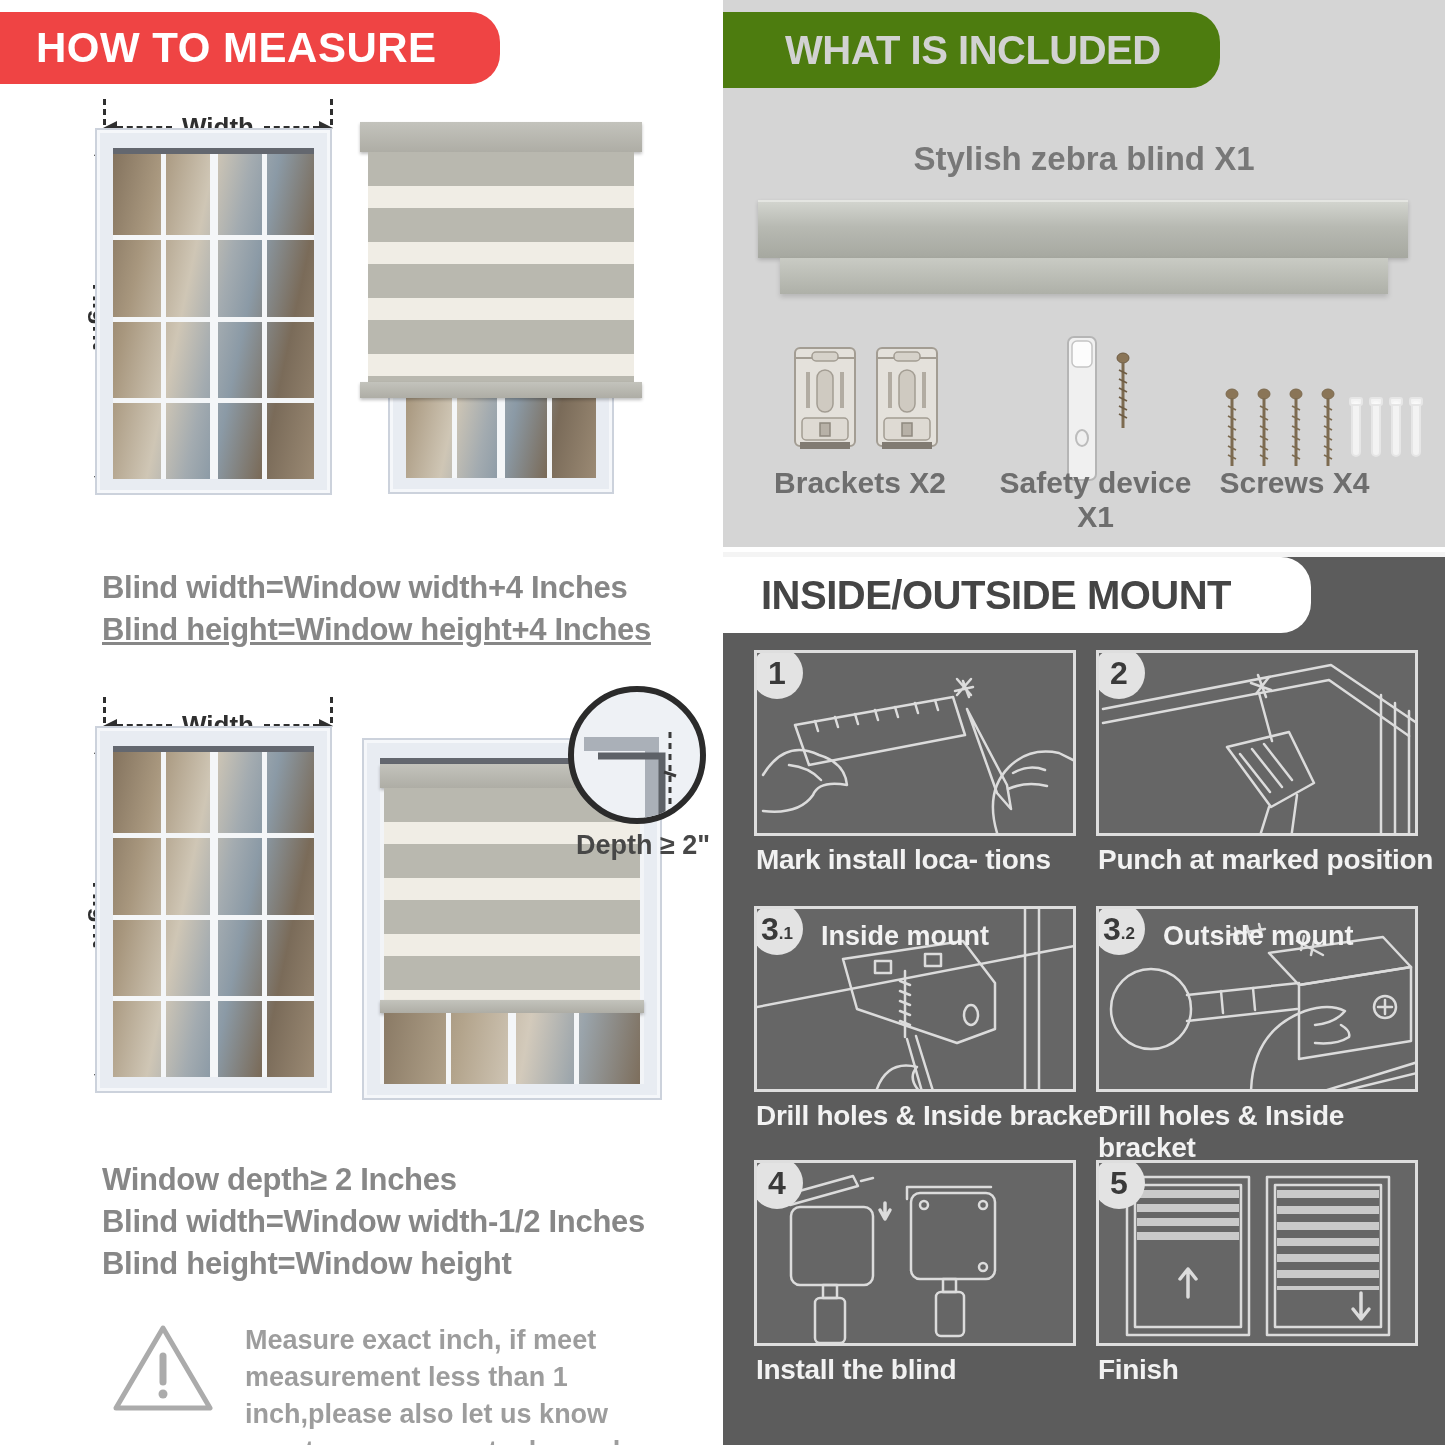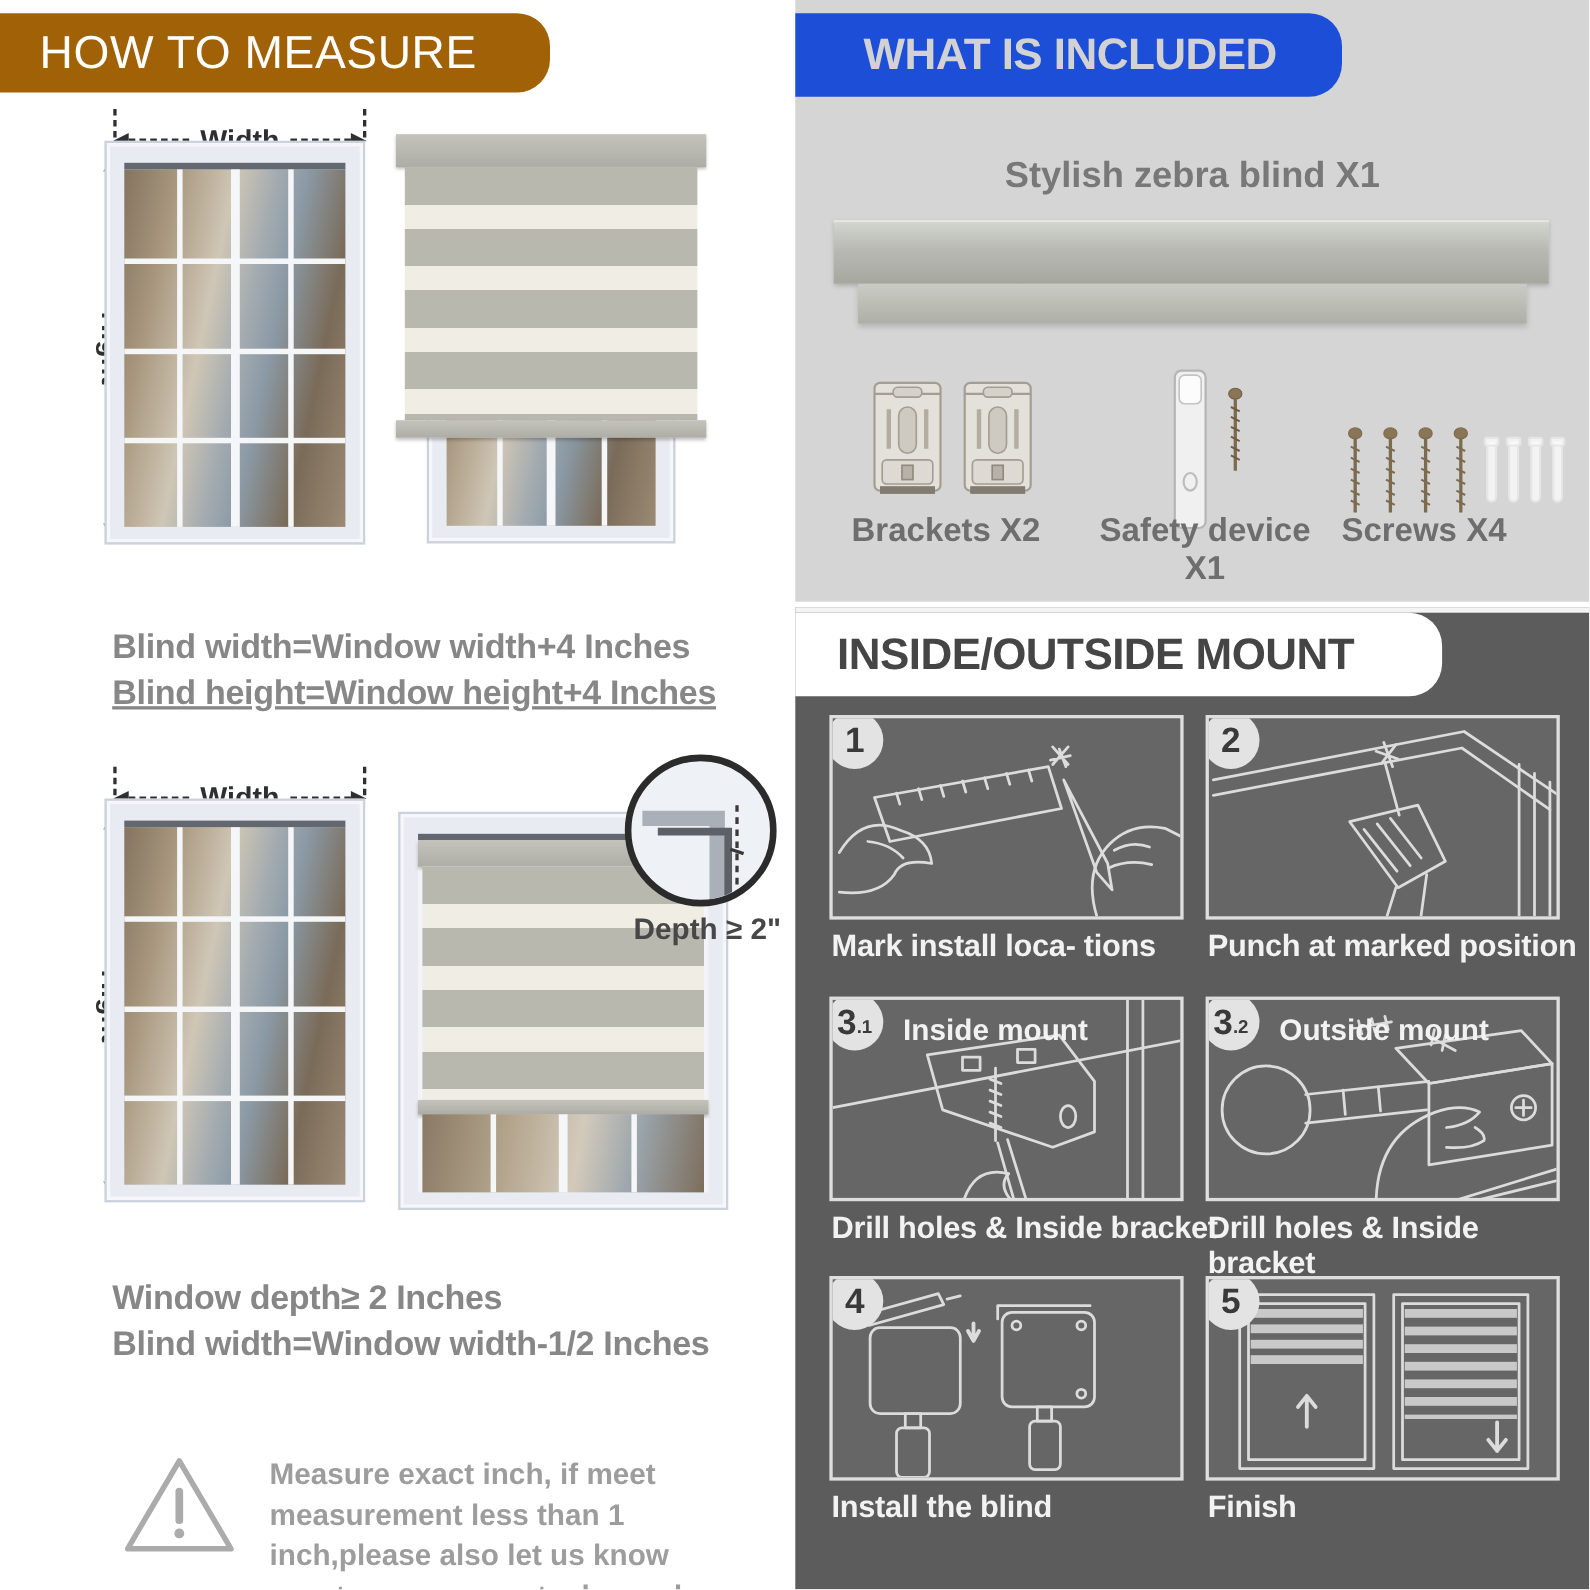--- a/index.html
+++ b/index.html
@@ -1,24 +1,24 @@
 <!DOCTYPE html>
 <html><head>
 <meta charset="utf-8">
 <style>
   html,body{margin:0;padding:0;background:#fff;}
   #page{position:relative;width:1445px;height:1445px;background:#fff;overflow:hidden;
         font-family:"Liberation Sans",sans-serif;}
   [data-name]{box-sizing:border-box;}
 
   
-  .banner-left{position:absolute;left:0;top:12px;width:500px;height:72px;background:#a16207;
+  .banner-left{position:absolute;left:0;top:12px;width:500px;height:72px;background:#ef4444;
     border-radius:0 30px 30px 0;display:flex;align-items:center;padding-left:36px;
-    color:#fff;font-size:42px;font-weight:normal;letter-spacing:.5px;}
-  .banner-included{position:absolute;left:723px;top:12px;width:497px;height:76px;background:#1d4ed8;
+    color:#fff;font-size:42px;font-weight:bold;letter-spacing:.5px;}
+  .banner-included{position:absolute;left:723px;top:12px;width:497px;height:76px;background:#4d7c0f;
     border-radius:0 30px 30px 0;display:flex;align-items:center;padding-left:62px;
     color:#d2d2d2;font-size:40px;font-weight:bold;letter-spacing:-.5px;}
   .banner-mount{position:absolute;left:723px;top:557px;width:588px;height:76px;background:#fff;
     border-radius:0 30px 30px 0;display:flex;align-items:center;padding-left:38px;
     color:#454545;font-size:40px;font-weight:bold;letter-spacing:-.5px;}
 
   
   .sec-included{position:absolute;left:723px;top:0;width:722px;height:547px;background:#d5d5d5;}
   .sec-dark{position:absolute;left:723px;top:552px;width:722px;height:893px;background:#5c5c5c;
     border-top:5px solid #f4f4f4;}
@@ -185,20 +185,21 @@
       <path d="M10,52 L78,52 L78,126" fill="none" stroke="#aab0b8" stroke-width="14"></path>
       <path d="M24,64 L88,64 L88,126" fill="none" stroke="#5d6167" stroke-width="7"></path>
       <path d="M96,40 L96,120" fill="none" stroke="#3a3a3a" stroke-width="3" stroke-dasharray="6 5"></path>
       <path d="M90,80 l12,4" fill="none" stroke="#3a3a3a" stroke-width="3"></path>
     </svg>
   </div>
   <div class="depth-lbl" style="left:576px;top:830px;" data-name="depth-label">Depth ≥ 2"</div>
 
   <div class="sub-line" style="left:102px;top:1162px;" data-name="inside-depth-rule">Window depth≥ 2 Inches</div>
   <div class="sub-line" style="left:102px;top:1204px;" data-name="inside-width-formula">Blind width=Window width-1/2 Inches</div>
+  <div class="sub-line" style="left:102px;top:1246px;" data-name="inside-height-formula">Blind height=Window height</div>
 
   <div class="warn-wrap" data-name="warning-triangle-icon">
     <svg width="110" height="100" viewBox="0 0 110 100">
       <path d="M55,10 L102,90 L8,90 Z" fill="none" stroke="#ababab" stroke-width="5" stroke-linejoin="round"></path>
       <path d="M55,38 L55,64" fill="none" stroke="#ababab" stroke-width="7" stroke-linecap="round"></path>
       <circle cx="55" cy="76" r="4.5" fill="#ababab"></circle>
     </svg>
   </div>
   <div class="note-text" style="left:245px;top:1322px;" data-name="measurement-note">Measure exact inch, if meet measurement less than 1 inch,please also let us know exact measurement, please do not leave it</div>
 

